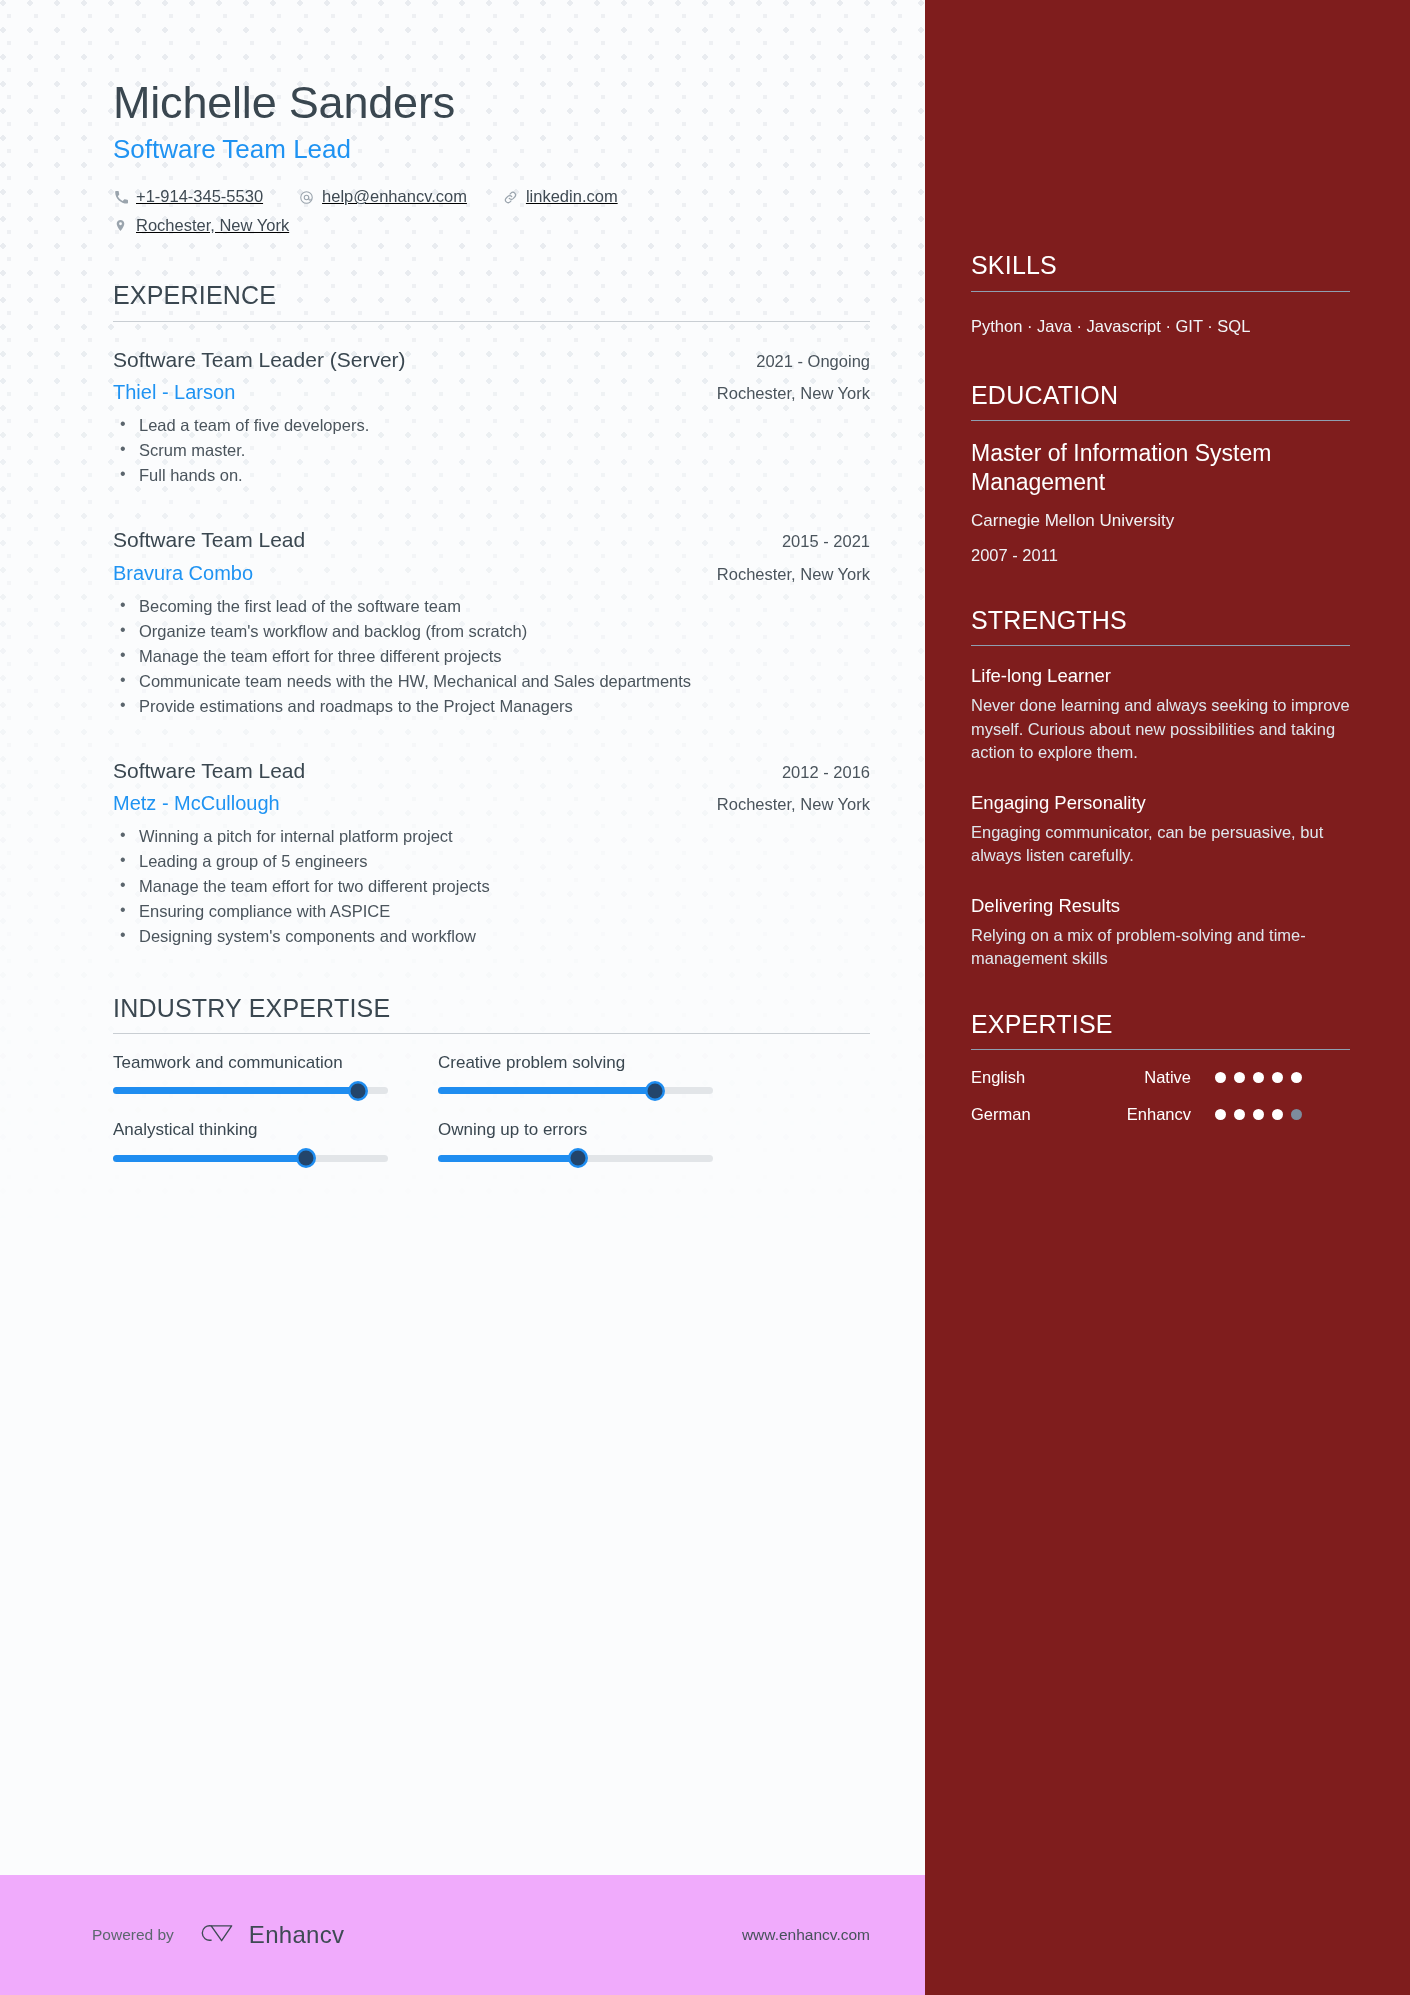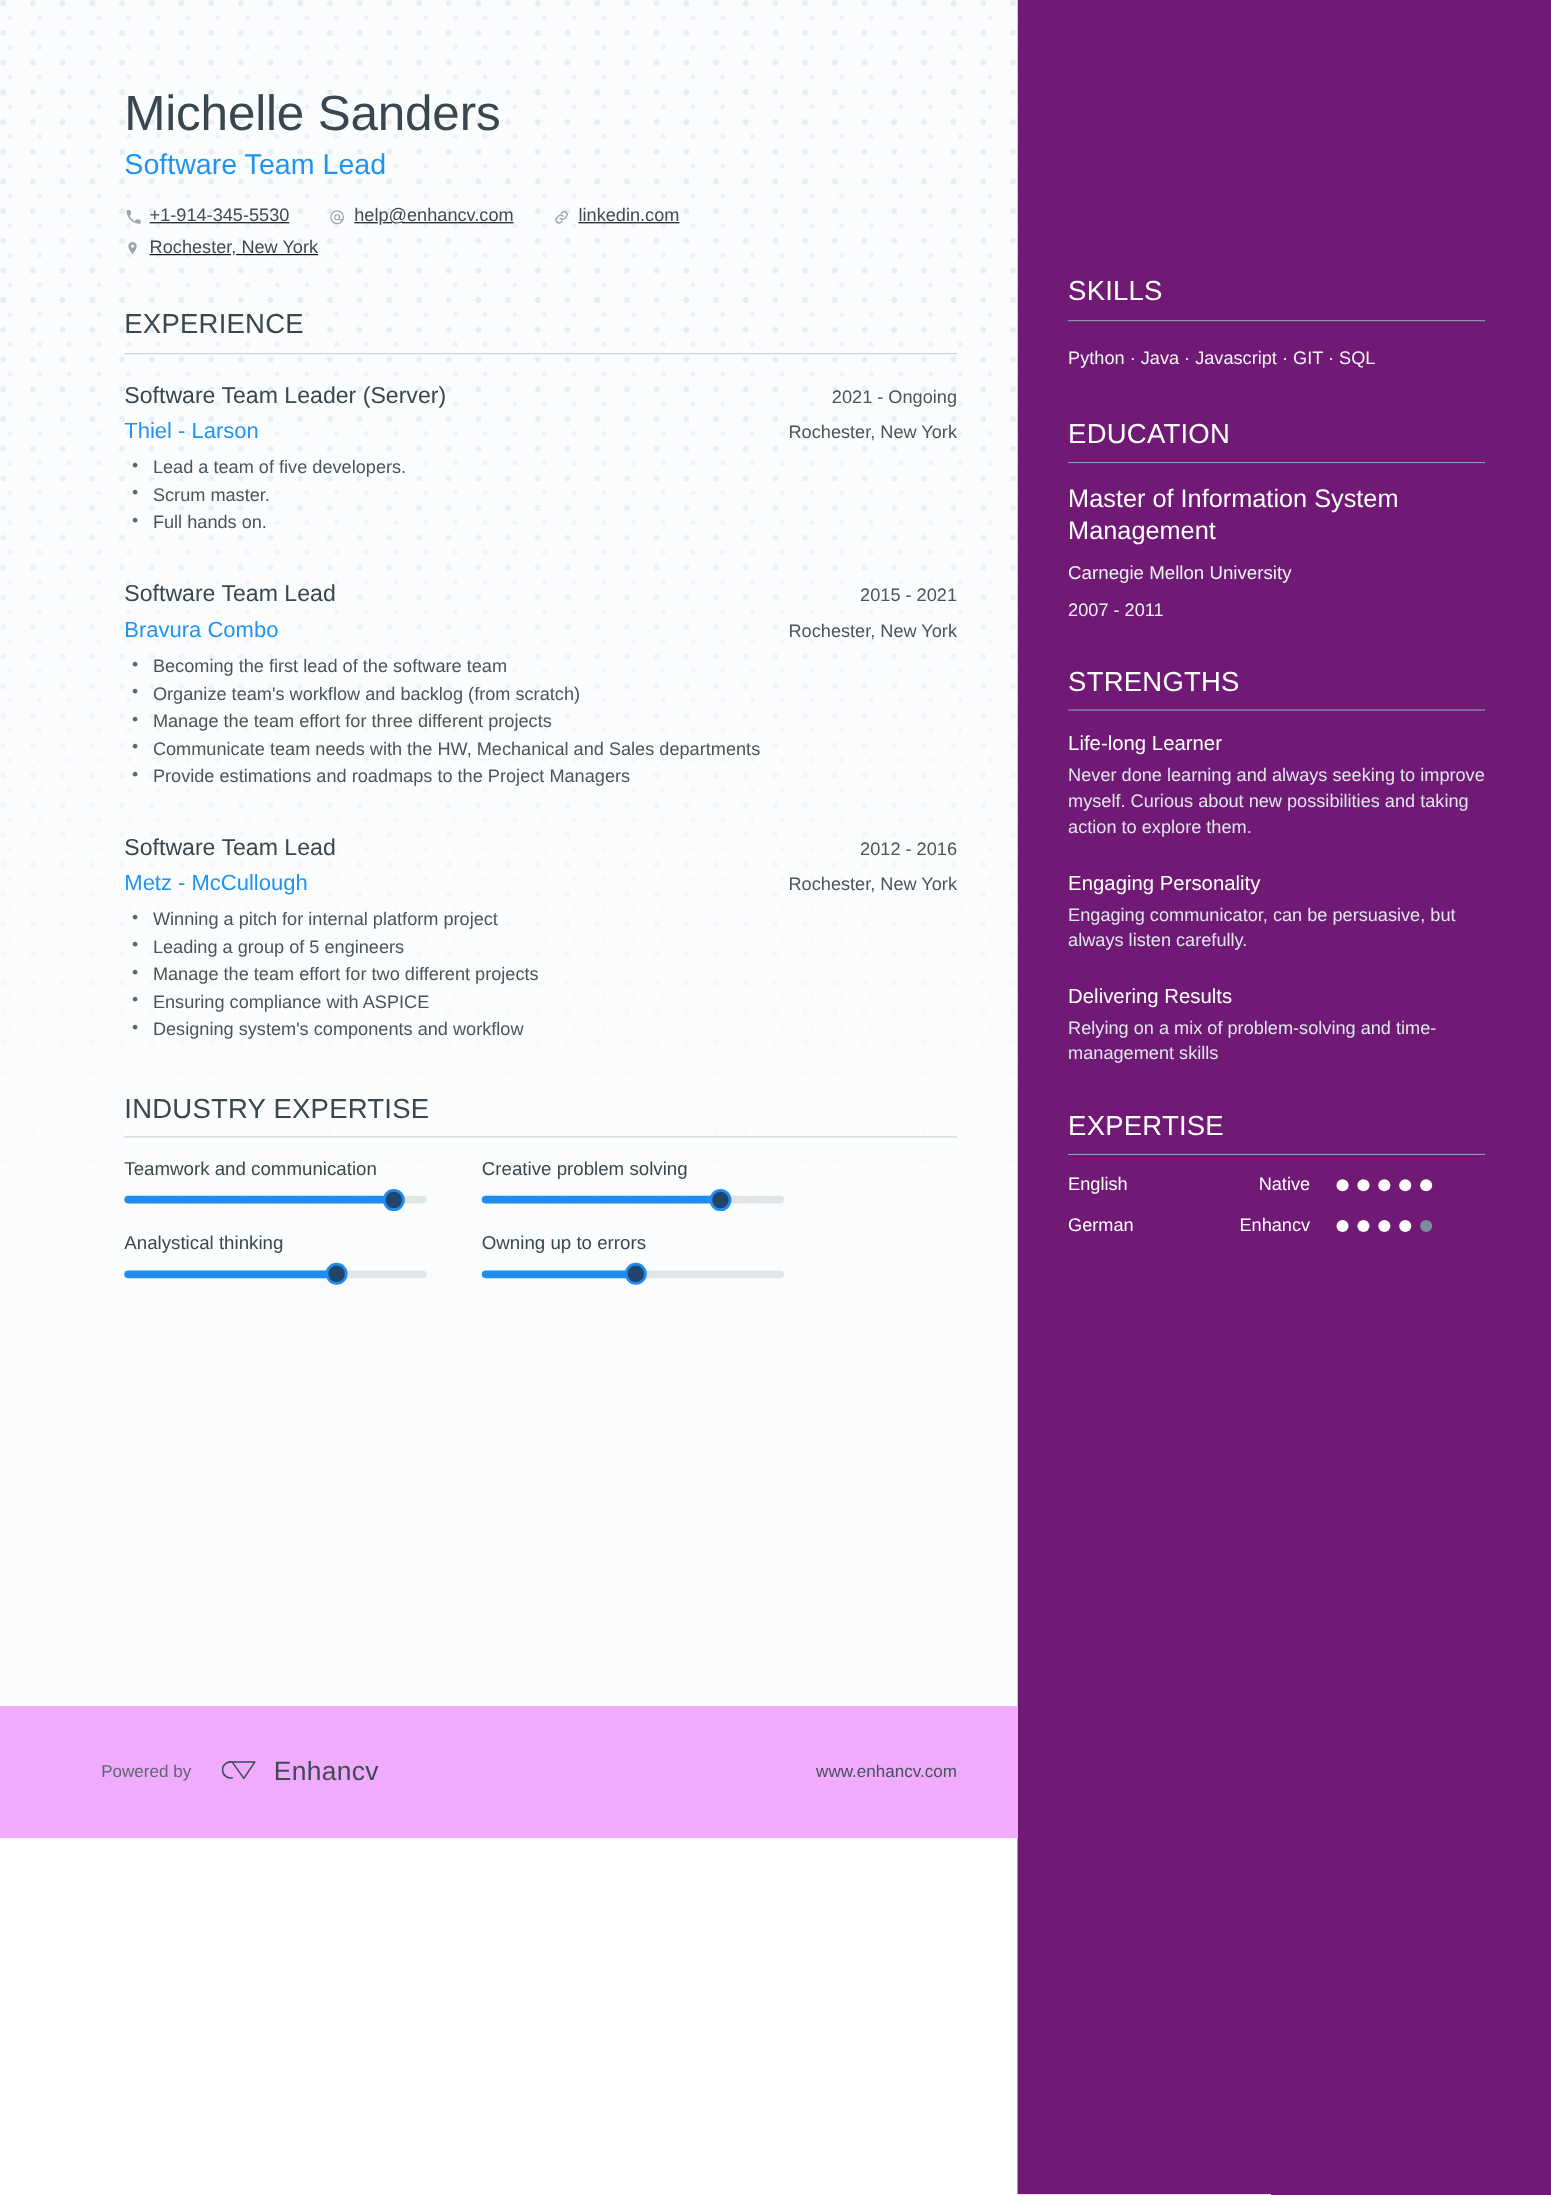--- a/index.html
+++ b/index.html
@@ -17,21 +17,21 @@
     height: 1995px;
     display: flex;
     overflow: hidden;
     background: #ffffff;
   }
 
   
   .main-col {
     position: relative;
     width: 925px;
-    height: 1671px;
+    height: 1995px;
     background: #fbfcfd;
     padding: 78px 0 0 0;
   }
 
   
   .dots {
     position: absolute;
     inset: 0;
     background-image:
       radial-gradient(circle at 3px 3px, #e6eaee 2.6px, transparent 2.8px);
@@ -241,21 +241,21 @@
   .pb-wrap { display: flex; align-items: center; gap: 24px; }
   .pb-text { font-size: 15.5px; color: #5c666e; }
   .brand { display: flex; align-items: center; gap: 11px; }
   .brand-word { font-size: 24px; color: #3e4a54; letter-spacing: .3px; }
   .site { font-size: 15.5px; color: #46515a; }
 
   
   .side-col {
     width: 485px;
     height: 1995px;
-    background: #701a75;
+    background: #7f1d1d;
     padding: 252px 60px 0 46px;
     color: #ffffff;
   }
   .side-sec { margin-bottom: 40px; }
   .side-head {
     font-size: 25px;
     font-weight: 400;
     color: #ffffff;
     letter-spacing: .2px;
     line-height: 1.1;

